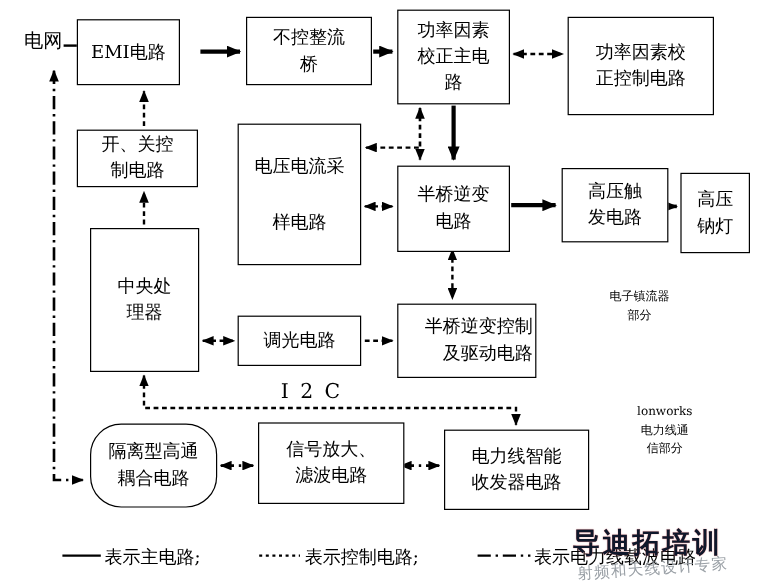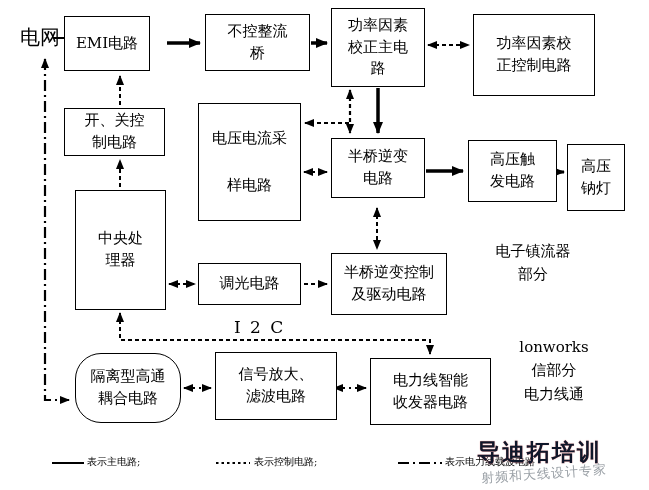--- a/index.html
+++ b/index.html
@@ -7,24 +7,24 @@
   #stage {
     position:relative; width:649px; height:490px; background:#fff;
     font-family:"DejaVu Serif","Liberation Serif",serif; color:#000; overflow:hidden;
   }
   .box {
     position:absolute; border:1.6px solid #000; background:#fff; z-index:2;
     display:flex; flex-direction:column; align-items:center; justify-content:center;
     text-align:center; font-size:15px; line-height:1.45; padding:2px;
   }
   .box span { display:block; }
-  .lbl { position:absolute; z-index:2; font-size:15px; line-height:1.55; text-align:center; }
+  .lbl { position:absolute; z-index:2; font-size:10px; line-height:1.55; text-align:center; }
   .lbl span { display:block; }
   svg.wires { position:absolute; left:0; top:0; z-index:1; }
-  .legend-text { position:absolute; z-index:2; font-size:10px; }
+  .legend-text { position:absolute; z-index:2; font-size:15px; }
   .wm-title {
     position:absolute; z-index:5; font-size:23px; font-weight:bold; color:#0f172a;
     letter-spacing:2px; font-family:"DejaVu Sans","Liberation Sans",sans-serif;
     text-shadow:0 0 1px #e57373;
   }
   .wm-sub {
     position:absolute; z-index:5; font-size:13px; color:#9aa0a6; letter-spacing:1px;
     transform:rotate(-4deg); font-family:"DejaVu Sans","Liberation Sans",sans-serif;
   }
 </style>
@@ -65,37 +65,37 @@
       <path d="M45,59 V400 H69" stroke-width="2.2" stroke-dasharray="11,4,2,4" marker-start="url(#ah)" marker-end="url(#ah)"></path>
       <path d="M184,388 H211" stroke-width="2.2" stroke-dasharray="11,4,2,4" marker-start="url(#ah)" marker-end="url(#ah)"></path>
       <path d="M334,388 H366" stroke-width="2.2" stroke-dasharray="11,4,2,4" marker-start="url(#ah)" marker-end="url(#ah)"></path>
 
       <path d="M52,463 H84" stroke-width="2"></path>
       <path d="M216,463 H250" stroke-width="2" stroke-dasharray="2.5,3"></path>
       <path d="M398,463 H442" stroke-width="2" stroke-dasharray="11,4,2,4"></path>
     </g>
   </svg>
 
-  <div class="lbl" style="left:20px;top:22px;font-size:20px;">
+  <div class="lbl" style="left:20px;top:22px;font-size:16px;">
     <span>电网</span>
   </div>
 
   <div class="lbl" style="left:234px;top:314px;font-size:17px;letter-spacing:2px;">
     <span>I 2 C</span>
   </div>
 
   <div class="lbl" style="left:481px;top:240px;width:104px;">
     <span>电子镇流器</span>
     <span>部分</span>
   </div>
 
   <div class="lbl" style="left:498px;top:336px;width:112px;">
     <span>lonworks</span>
+    <span>电力线通</span>
     <span>信部分</span>
-    <span>电力线通</span>
   </div>
 
   <div class="box" style="left:64px;top:16px;width:86px;height:55px;">
     <span>EMI电路</span>
   </div>
 
   <div class="box" style="left:331px;top:8px;width:94px;height:79px;">
     <span>功率因素</span>
     <span>校正主电</span>
     <span>路</span>
@@ -114,21 +114,21 @@
   <div class="box" style="left:64px;top:108px;width:101px;height:48px;">
     <span>开、关控</span>
     <span>制电路</span>
   </div>
 
   <div class="box" style="left:198px;top:103px;width:103px;height:118px;gap:25px;">
     <span>电压电流采</span>
     <span>样电路</span>
   </div>
 
-  <div class="box" style="left:331px;top:138px;width:94px;height:60px;">
+  <div class="box" style="left:331px;top:138px;width:94px;height:72px;">
     <span>半桥逆变</span>
     <span>电路</span>
   </div>
 
   <div class="box" style="left:468px;top:140px;width:89px;height:62px;">
     <span>高压触</span>
     <span>发电路</span>
   </div>
 
   <div class="box" style="left:567px;top:144px;width:58px;height:67px;">
@@ -138,21 +138,21 @@
 
   <div class="box" style="left:75px;top:190px;width:91px;height:120px;">
     <span>中央处</span>
     <span>理器</span>
   </div>
 
   <div class="box" style="left:198px;top:263px;width:103px;height:42px;">
     <span>调光电路</span>
   </div>
 
-  <div class="box" style="left:331px;top:253px;width:116px;height:62px;">
+  <div class="box" style="left:331px;top:253px;width:116px;height:62px;align-items:flex-end;">
     <span>半桥逆变控制</span>
     <span>及驱动电路</span>
   </div>
 
   <div class="box" style="left:75px;top:353px;width:106px;height:70px;border-radius:26px;">
     <span>隔离型高通</span>
     <span>耦合电路</span>
   </div>
 
   <div class="box" style="left:215px;top:352px;width:122px;height:68px;">

